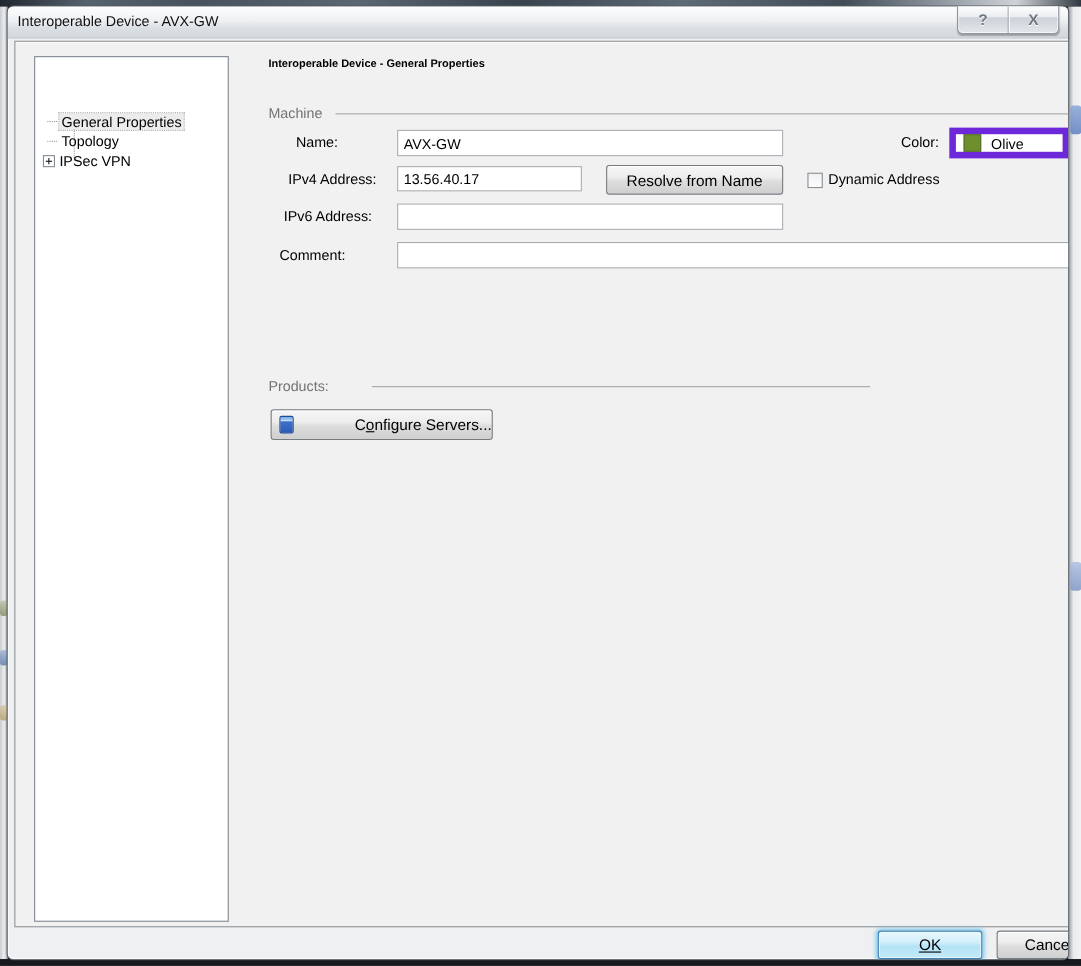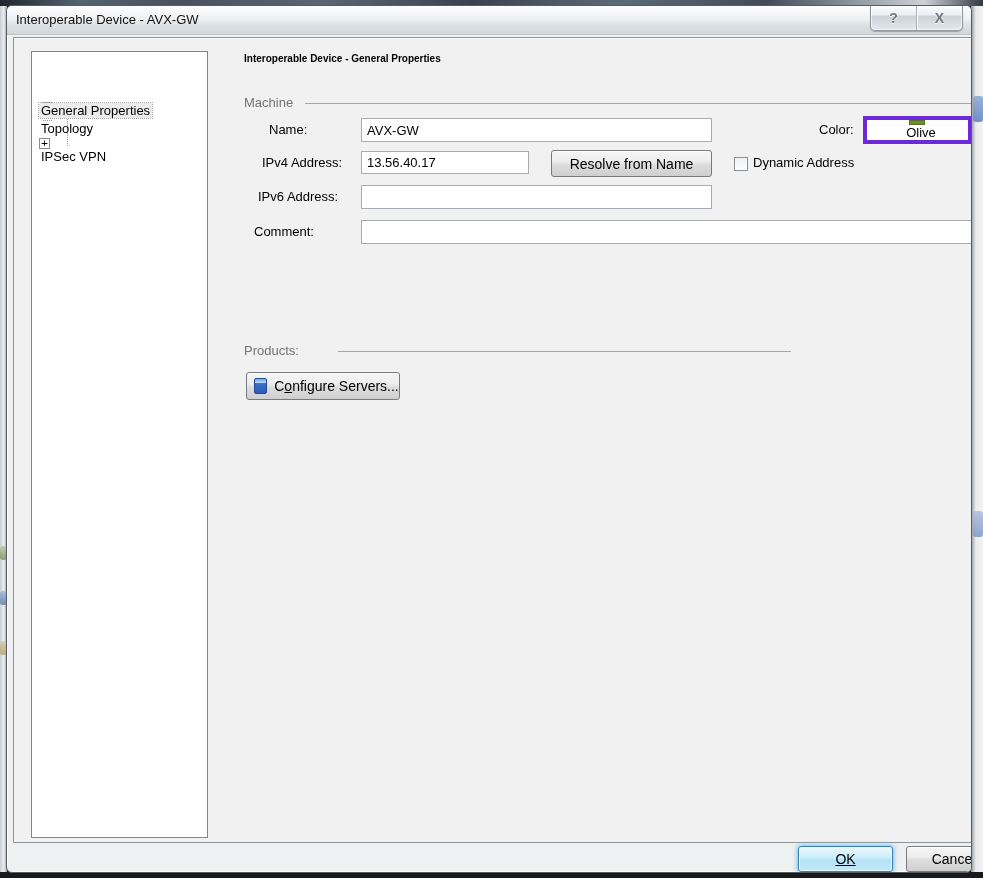--- a/index.html
+++ b/index.html
@@ -40,21 +40,21 @@
   
   .content-panel{position:absolute;left:6px;top:31px;width:962px;height:806px;
     background:#f1f1f1;border:1px solid #8f9498;box-sizing:border-box;
     box-shadow:inset 0 1px 0 #fbfbfb;}
 
   
   .tree-panel{position:absolute;left:24px;top:45px;width:177px;height:787px;
     background:#fff;border:1px solid #7e868e;box-sizing:border-box;}
   .tree-vline{position:absolute;left:35px;top:52px;height:42px;width:0;
     border-left:1px dotted #9b9b9b;}
-  .tree-row{position:absolute;height:17px;display:flex;align-items:flex-start;white-space:nowrap;flex-direction:column;}
+  .tree-row{position:absolute;height:17px;display:flex;align-items:center;white-space:nowrap;}
   .tree-stub{width:9px;height:0;border-top:1px dotted #9b9b9b;margin-right:2px;}
   .tree-label{padding:0 2px;line-height:15px;}
   .tree-label.selected{background:#ececec;outline:1px dotted #a5a5a5;}
   .expand-box{width:11px;height:11px;box-sizing:border-box;border:1px solid #848c94;background:#fff;
     display:flex;align-items:center;justify-content:center;
     font-size:11px;line-height:9px;color:#000;margin-right:2px;font-family:"DejaVu Sans Mono",monospace;}
 
   
   .page-heading{position:absolute;left:237px;top:47px;font-weight:bold;font-size:10px;}
   .group-label{position:absolute;color:#737373;}
@@ -79,22 +79,22 @@
 
   .server-icon{width:13px;height:16px;margin:0 7px 0 2px;border-radius:2px;
     background:linear-gradient(180deg,#78abe8 0%,#9cc4f0 18%,#cfe3fa 24%,#3c71c8 32%,#2e5cb8 100%);
     border:1px solid #1f4a9a;box-sizing:border-box;}
 
   
   .checkbox{position:absolute;width:14px;height:14px;box-sizing:border-box;
     border:1px solid #8b9097;background:linear-gradient(#eff2f4,#fdfdfd);}
 
   
-  .color-combo{position:absolute;background:#fff;border:4px solid #6d28d9;box-sizing:border-box;
-    display:flex;align-items:center;padding-left:7px;flex-direction:column;}
+  .color-combo{position:absolute;background:#fff;border:6px solid #6d28d9;box-sizing:border-box;
+    display:flex;align-items:center;padding-left:7px;}
   .color-swatch{width:14px;height:14px;border:1px solid #55702a;margin-right:9px;}
 </style>
 </head>
 <body>
 
 <div class="bg-top"></div>
 <div class="bg-left">
   <div class="smudge" style="top:540px;background:linear-gradient(#b9c3a0,#7f8c5d);"></div>
   <div class="smudge" style="top:585px;background:linear-gradient(#9fb3d6,#5c79ab);"></div>
   <div class="smudge" style="top:635px;background:linear-gradient(#d8c9a6,#b39b66);"></div>
@@ -162,21 +162,21 @@
 
   <div class="field-label" style="left:251px;top:179px;">IPv6 Address:</div>
   <input class="tb" style="left: 354px; top: 179px; width: 351px; height: 24px;" type="text" value="">
 
   <div class="field-label" style="left:247px;top:214px;">Comment:</div>
   <input class="tb" style="left: 354px; top: 214px; width: 625px; height: 24px;" type="text" value="">
 
   <div class="group-label" style="left:237px;top:337px;">Products:</div>
   <div class="group-line" style="left:331px;top:345px;width:453px;"></div>
 
-  <div class="btn" style="left:239px;top:366px;width:154px;height:28px;justify-content:center;padding-left:5px;">
+  <div class="btn" style="left:239px;top:366px;width:202px;height:28px;justify-content:space-between;padding-left:5px;">
     <span class="server-icon"></span>
     <span><span>C</span><span class="u">o</span><span>nfigure Servers...</span></span>
   </div>
 
   <div class="btn btn-ok" style="left:791px;top:840px;width:95px;height:26px;text-decoration:underline;">
     <span>OK</span>
   </div>
   <div class="btn" style="left:899px;top:840px;width:95px;height:26px;">
     <span>Cancel</span>
   </div>

